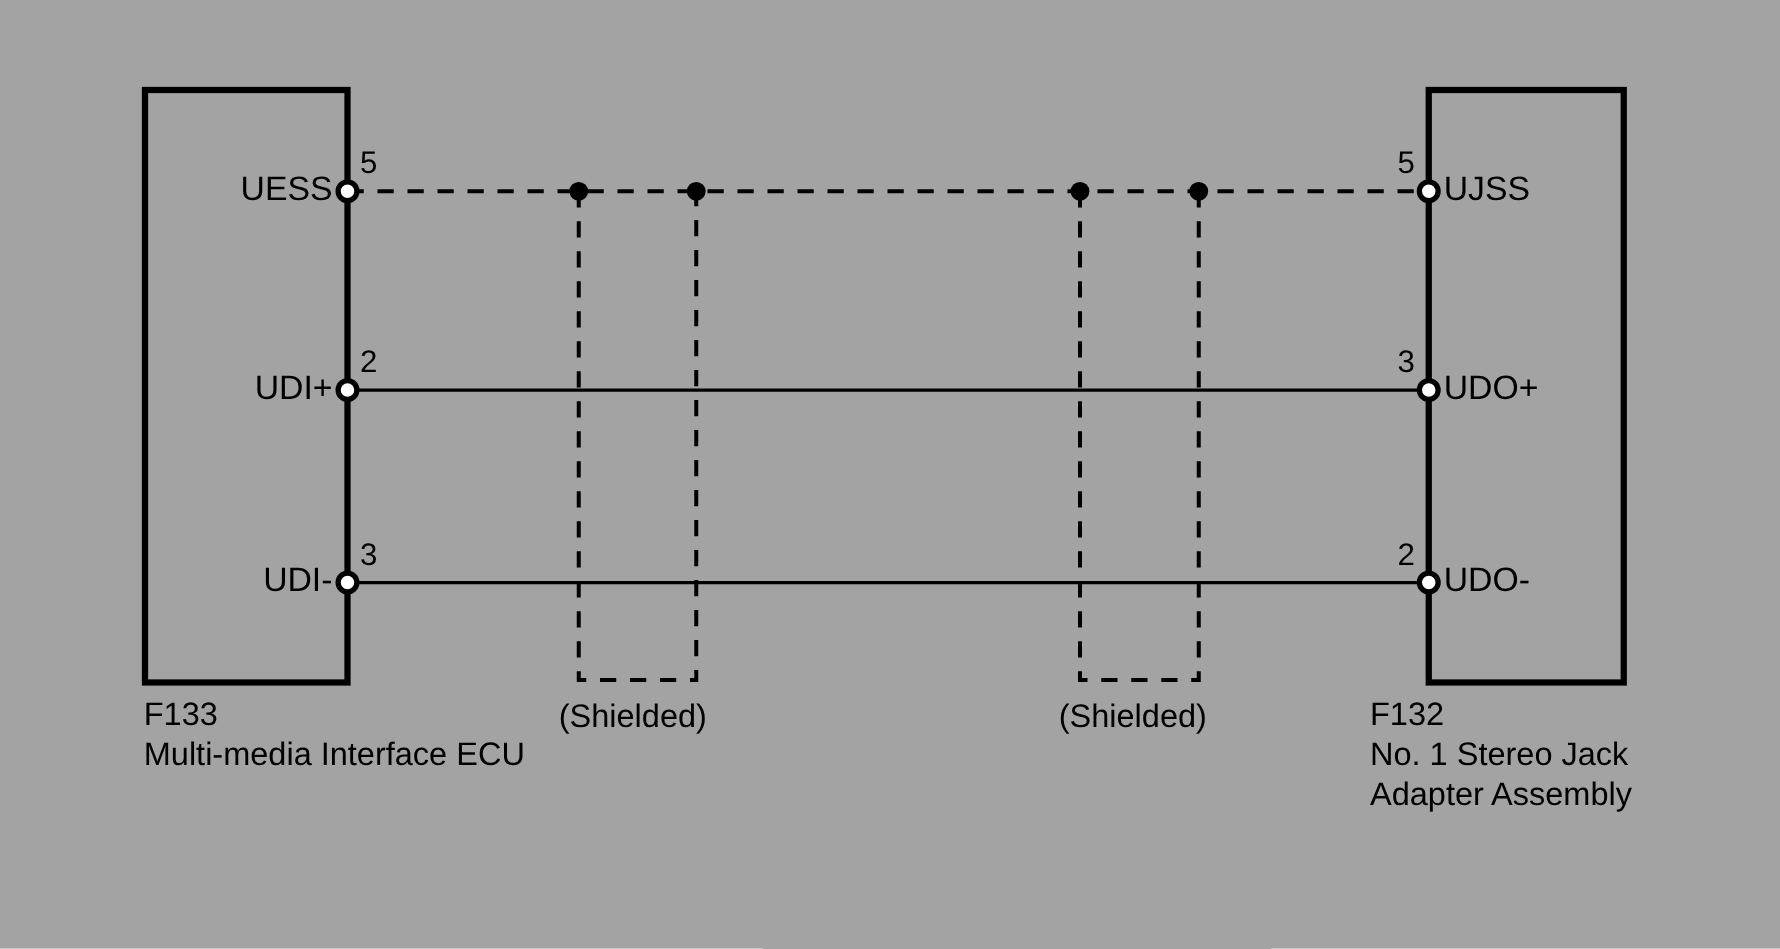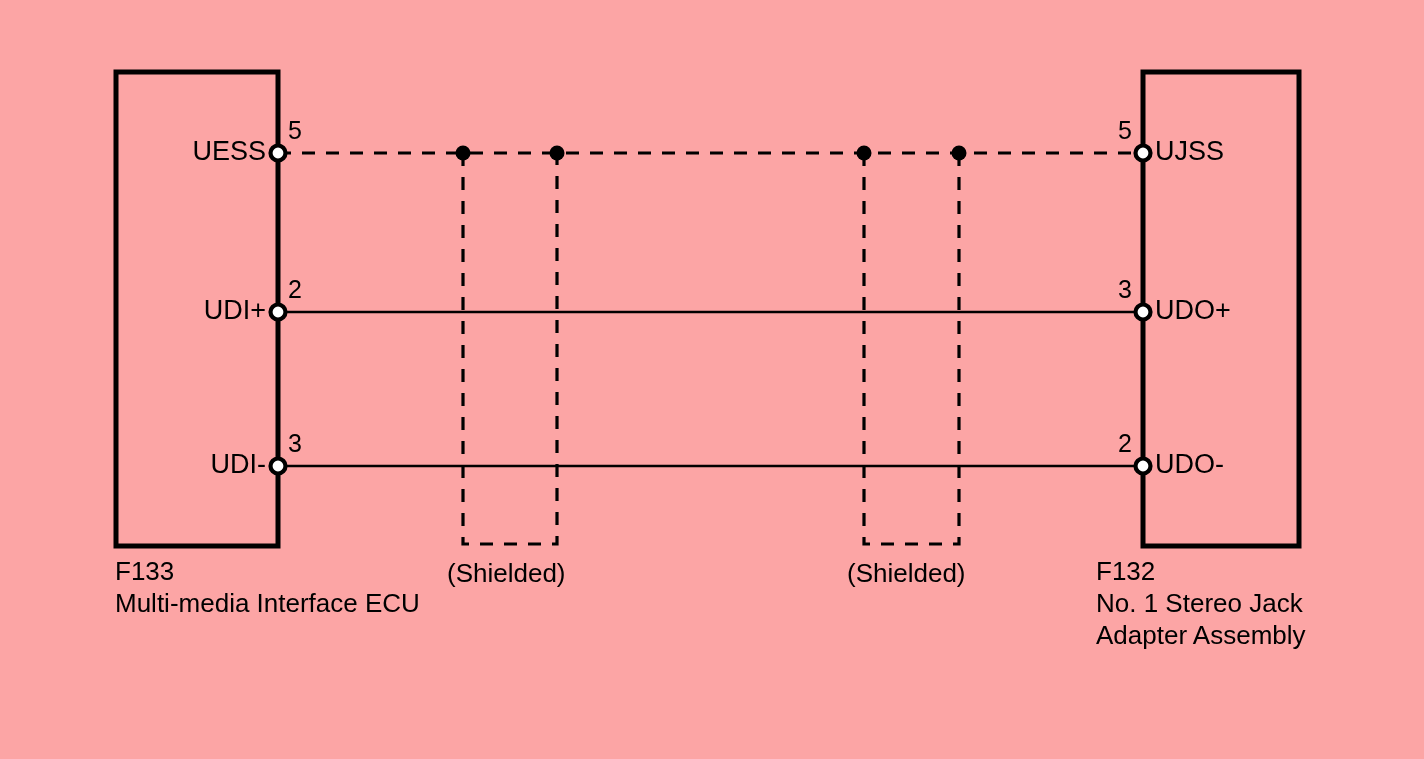--- a/index.html
+++ b/index.html
@@ -9,21 +9,21 @@
     background: #ffffff;
   }
   body {
     font-family: "Liberation Sans", sans-serif;
     color: #000000;
   }
   #diagram-root {
     position: relative;
     width: 1424px;
     height: 759px;
-    background: #fca5a5;
+    background: #a3a3a3;
     overflow: hidden;
   }
   #diagram-svg {
     position: absolute;
     left: 0;
     top: 0;
     width: 1424px;
     height: 759px;
     display: block;
   }

